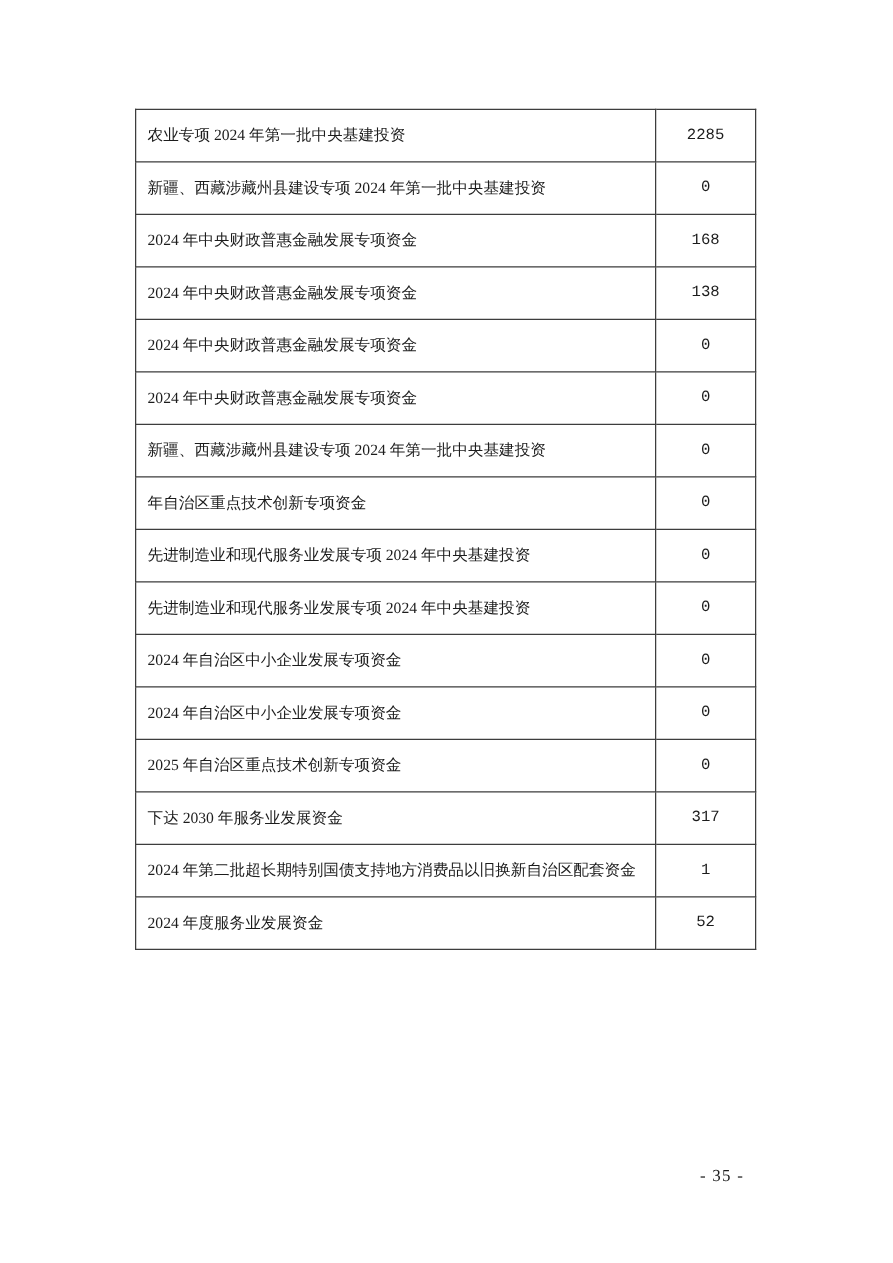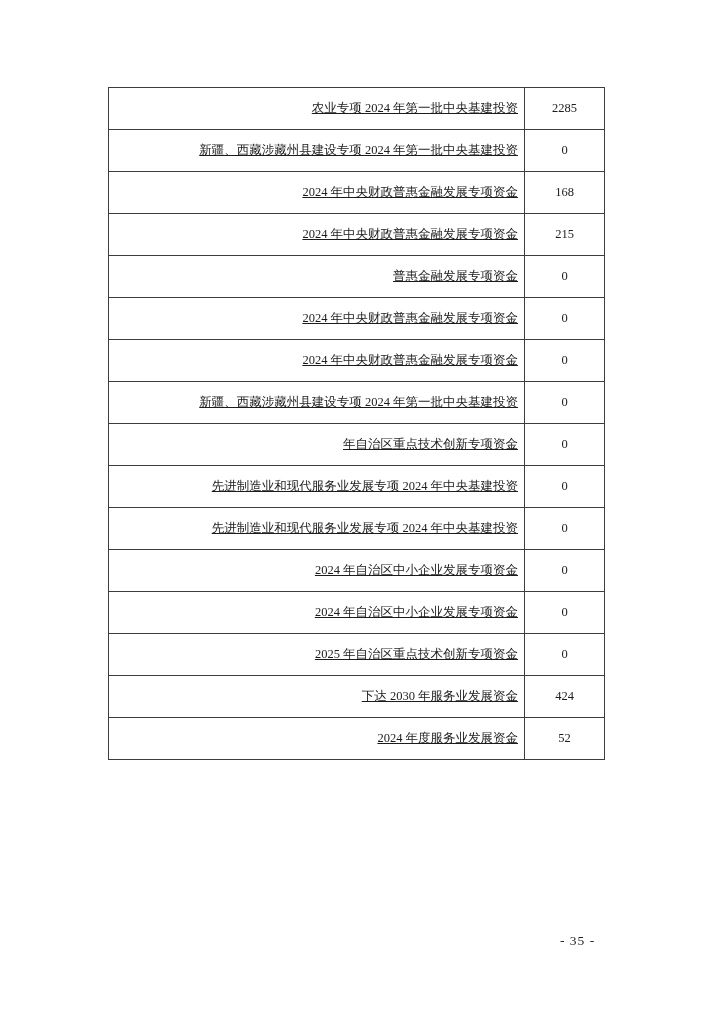--- a/index.html
+++ b/index.html
@@ -33,28 +33,27 @@
   table.funding-table col.col-value { width: 80px; }
   table.funding-table td {
     border: 1px solid #3d3d3d;
     height: 39px;
     font-size: 12.5px;
     line-height: 1.7;
     vertical-align: middle;
     background: #ffffff;
   }
   td.cell-item {
-    text-align: right;
+    text-align: left;
     padding: 1px 6px 1px 9px;
-    text-decoration: underline;
   }
   td.cell-value {
     text-align: center;
     padding: 1px 2px;
-    font-family: Liberation Serif, serif;
+    font-family: Liberation Mono, monospace;
   }
   .page-number {
     position: absolute;
     left: 560px;
     top: 933px;
     width: 64px;
     font-size: 13.5px;
     color: #1c1c1c;
     letter-spacing: 1px;
   }
@@ -77,25 +76,21 @@
         <tr>
     <td class="cell-item">新疆、西藏涉藏州县建设专项 2024 年第一批中央基建投资</td>
     <td class="cell-value">0</td>
   </tr>
         <tr>
     <td class="cell-item">2024 年中央财政普惠金融发展专项资金</td>
     <td class="cell-value">168</td>
   </tr>
         <tr>
     <td class="cell-item">2024 年中央财政普惠金融发展专项资金</td>
-    <td class="cell-value">215</td>
-  </tr>
-        <tr>
-    <td class="cell-item">普惠金融发展专项资金</td>
-    <td class="cell-value">0</td>
+    <td class="cell-value">138</td>
   </tr>
         <tr>
     <td class="cell-item">2024 年中央财政普惠金融发展专项资金</td>
     <td class="cell-value">0</td>
   </tr>
         <tr>
     <td class="cell-item">2024 年中央财政普惠金融发展专项资金</td>
     <td class="cell-value">0</td>
   </tr>
         <tr>
@@ -121,21 +116,25 @@
         <tr>
     <td class="cell-item">2024 年自治区中小企业发展专项资金</td>
     <td class="cell-value">0</td>
   </tr>
         <tr>
     <td class="cell-item">2025 年自治区重点技术创新专项资金</td>
     <td class="cell-value">0</td>
   </tr>
         <tr>
     <td class="cell-item">下达 2030 年服务业发展资金</td>
-    <td class="cell-value">424</td>
+    <td class="cell-value">317</td>
+  </tr>
+        <tr>
+    <td class="cell-item">2024 年第二批超长期特别国债支持地方消费品以旧换新自治区配套资金</td>
+    <td class="cell-value">1</td>
   </tr>
         <tr>
     <td class="cell-item">2024 年度服务业发展资金</td>
     <td class="cell-value">52</td>
   </tr>
       </tbody>
   </table>
 
   <div class="page-number">- 35 -</div>
 </div>

